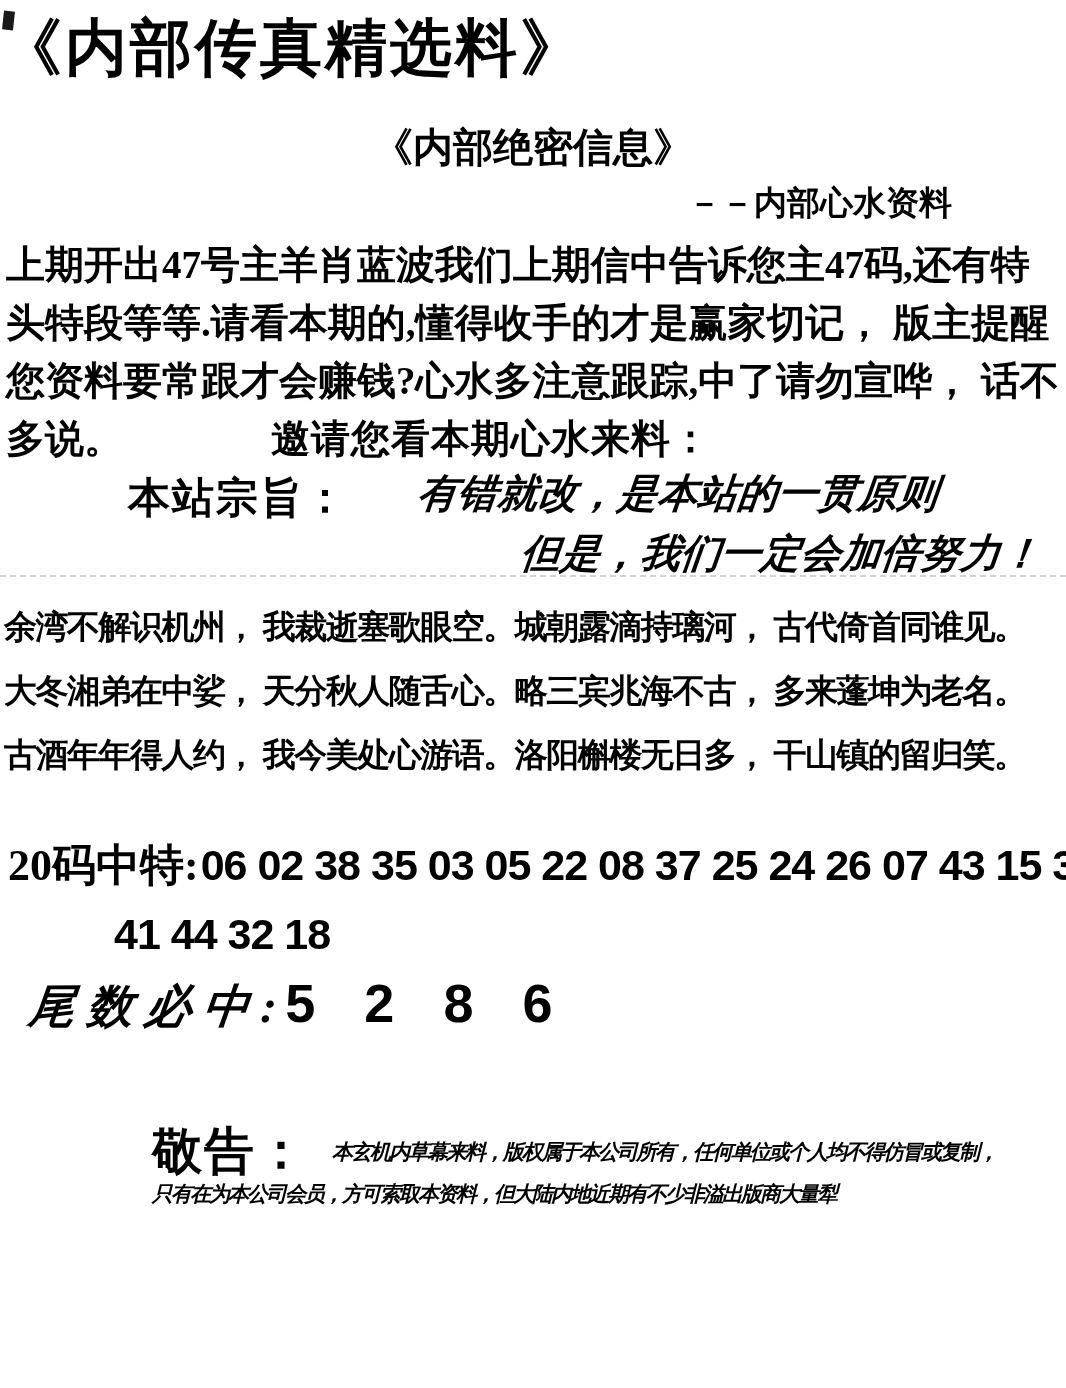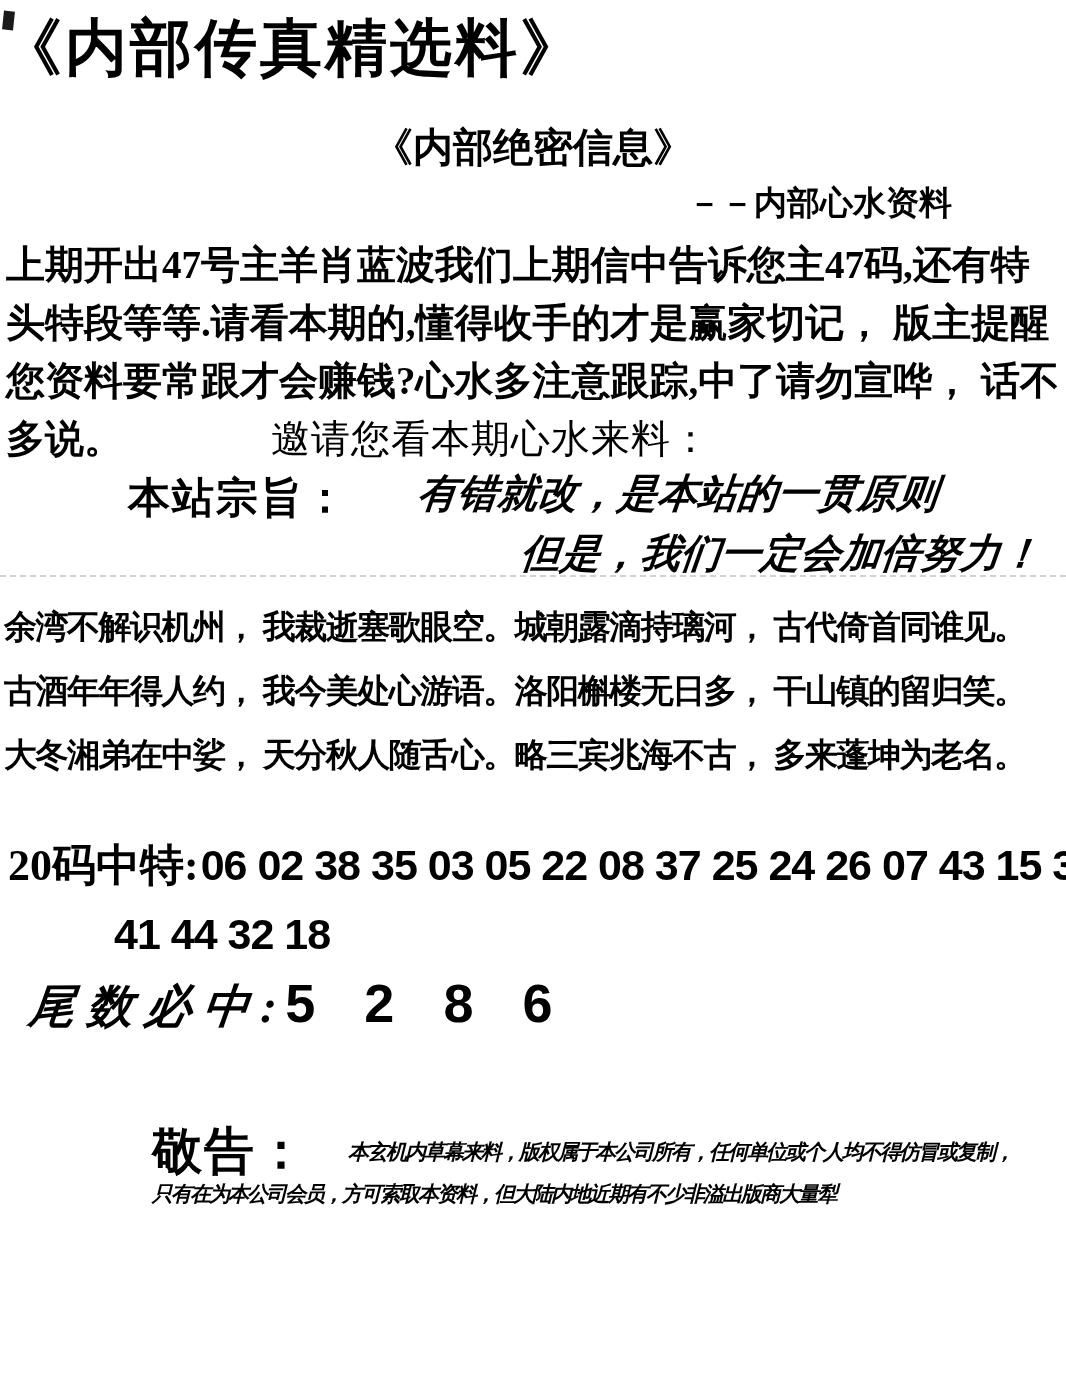--- a/index.html
+++ b/index.html
@@ -30,21 +30,21 @@
     top:181px;left:688px;
     font-size:33px;font-weight:800;
   }
 
   .intro{
     top:236px;left:6px;right:2px;
     font-size:39px;font-weight:700;
     line-height:58px;
   }
   .intro-line{white-space:nowrap;}
-  .invite{font-weight:400;margin-left:148px;letter-spacing:1px;}
+  .invite{font-weight:700;margin-left:148px;letter-spacing:1px;}
 
   .brush{
     font-style:italic;font-weight:800;
     transform:skewX(-6deg);transform-origin:left bottom;
   }
   .motto-label{left:128px;top:470px;font-size:42px;font-weight:800;letter-spacing:2px;}
   .motto-line1{left:415px;top:466px;font-size:40px;}
   .motto-line2{left:518px;top:526px;font-size:40px;}
 
   .divider{
@@ -83,21 +83,21 @@
 
   .notice{
     top:1126px;left:152px;width:840px;
   }
   .notice-row1{display:flex;align-items:flex-end;}
   .notice-label{font-size:50px;font-weight:700;letter-spacing:2px;line-height:1;}
   .notice-small{
     font-size:21px;font-weight:600;font-style:italic;
     letter-spacing:-2px;white-space:nowrap;
   }
-  .notice-line1{padding-bottom:10px;margin-left:40px;}
+  .notice-line1{padding-bottom:10px;margin-left:24px;}
   .notice-line2{margin-top:4px;}
 
   .scan-artifact{
     left:3px;top:11px;width:11px;height:19px;
     background:#1a1a1a;transform:rotate(6deg);
   }
 </style>
 </head>
 <body>
 
@@ -121,22 +121,22 @@
   </div>
 
   <div class="abs motto-label nowrap">本站宗旨：</div>
   <div class="abs motto-line1 brush nowrap">有错就改，是本站的一贯原则</div>
   <div class="abs motto-line2 brush nowrap">但是，我们一定会加倍努力！</div>
 
   <div class="abs divider"></div>
 
   <div class="abs poem">
     <div class="nowrap">余湾不解识机州， 我裁逝塞歌眼空。城朝露滴持璃河， 古代倚首同谁见。</div>
+    <div class="nowrap">大冬湘弟在中娑， 天分秋人随舌心。略三宾兆海不古， 多来蓬坤为老名。</div>
     <div class="nowrap">古酒年年得人约， 我今美处心游语。洛阳槲楼无日多， 干山镇的留归笑。</div>
-    <div class="nowrap">大冬湘弟在中娑， 天分秋人随舌心。略三宾兆海不古， 多来蓬坤为老名。</div>
   </div>
 
   <div class="abs picks-line1">
     <span class="picks-label nowrap">20码中特:</span>
     <span class="picks-numbers num nowrap">06 02 38 35 03 05 22 08 37 25 24 26 07 43 15 30</span>
   </div>
   <div class="abs picks-line2 num nowrap">41 44 32 18</div>
 
   <div class="abs tail-row">
     <span class="tail-label brush nowrap">尾数必中:</span>

